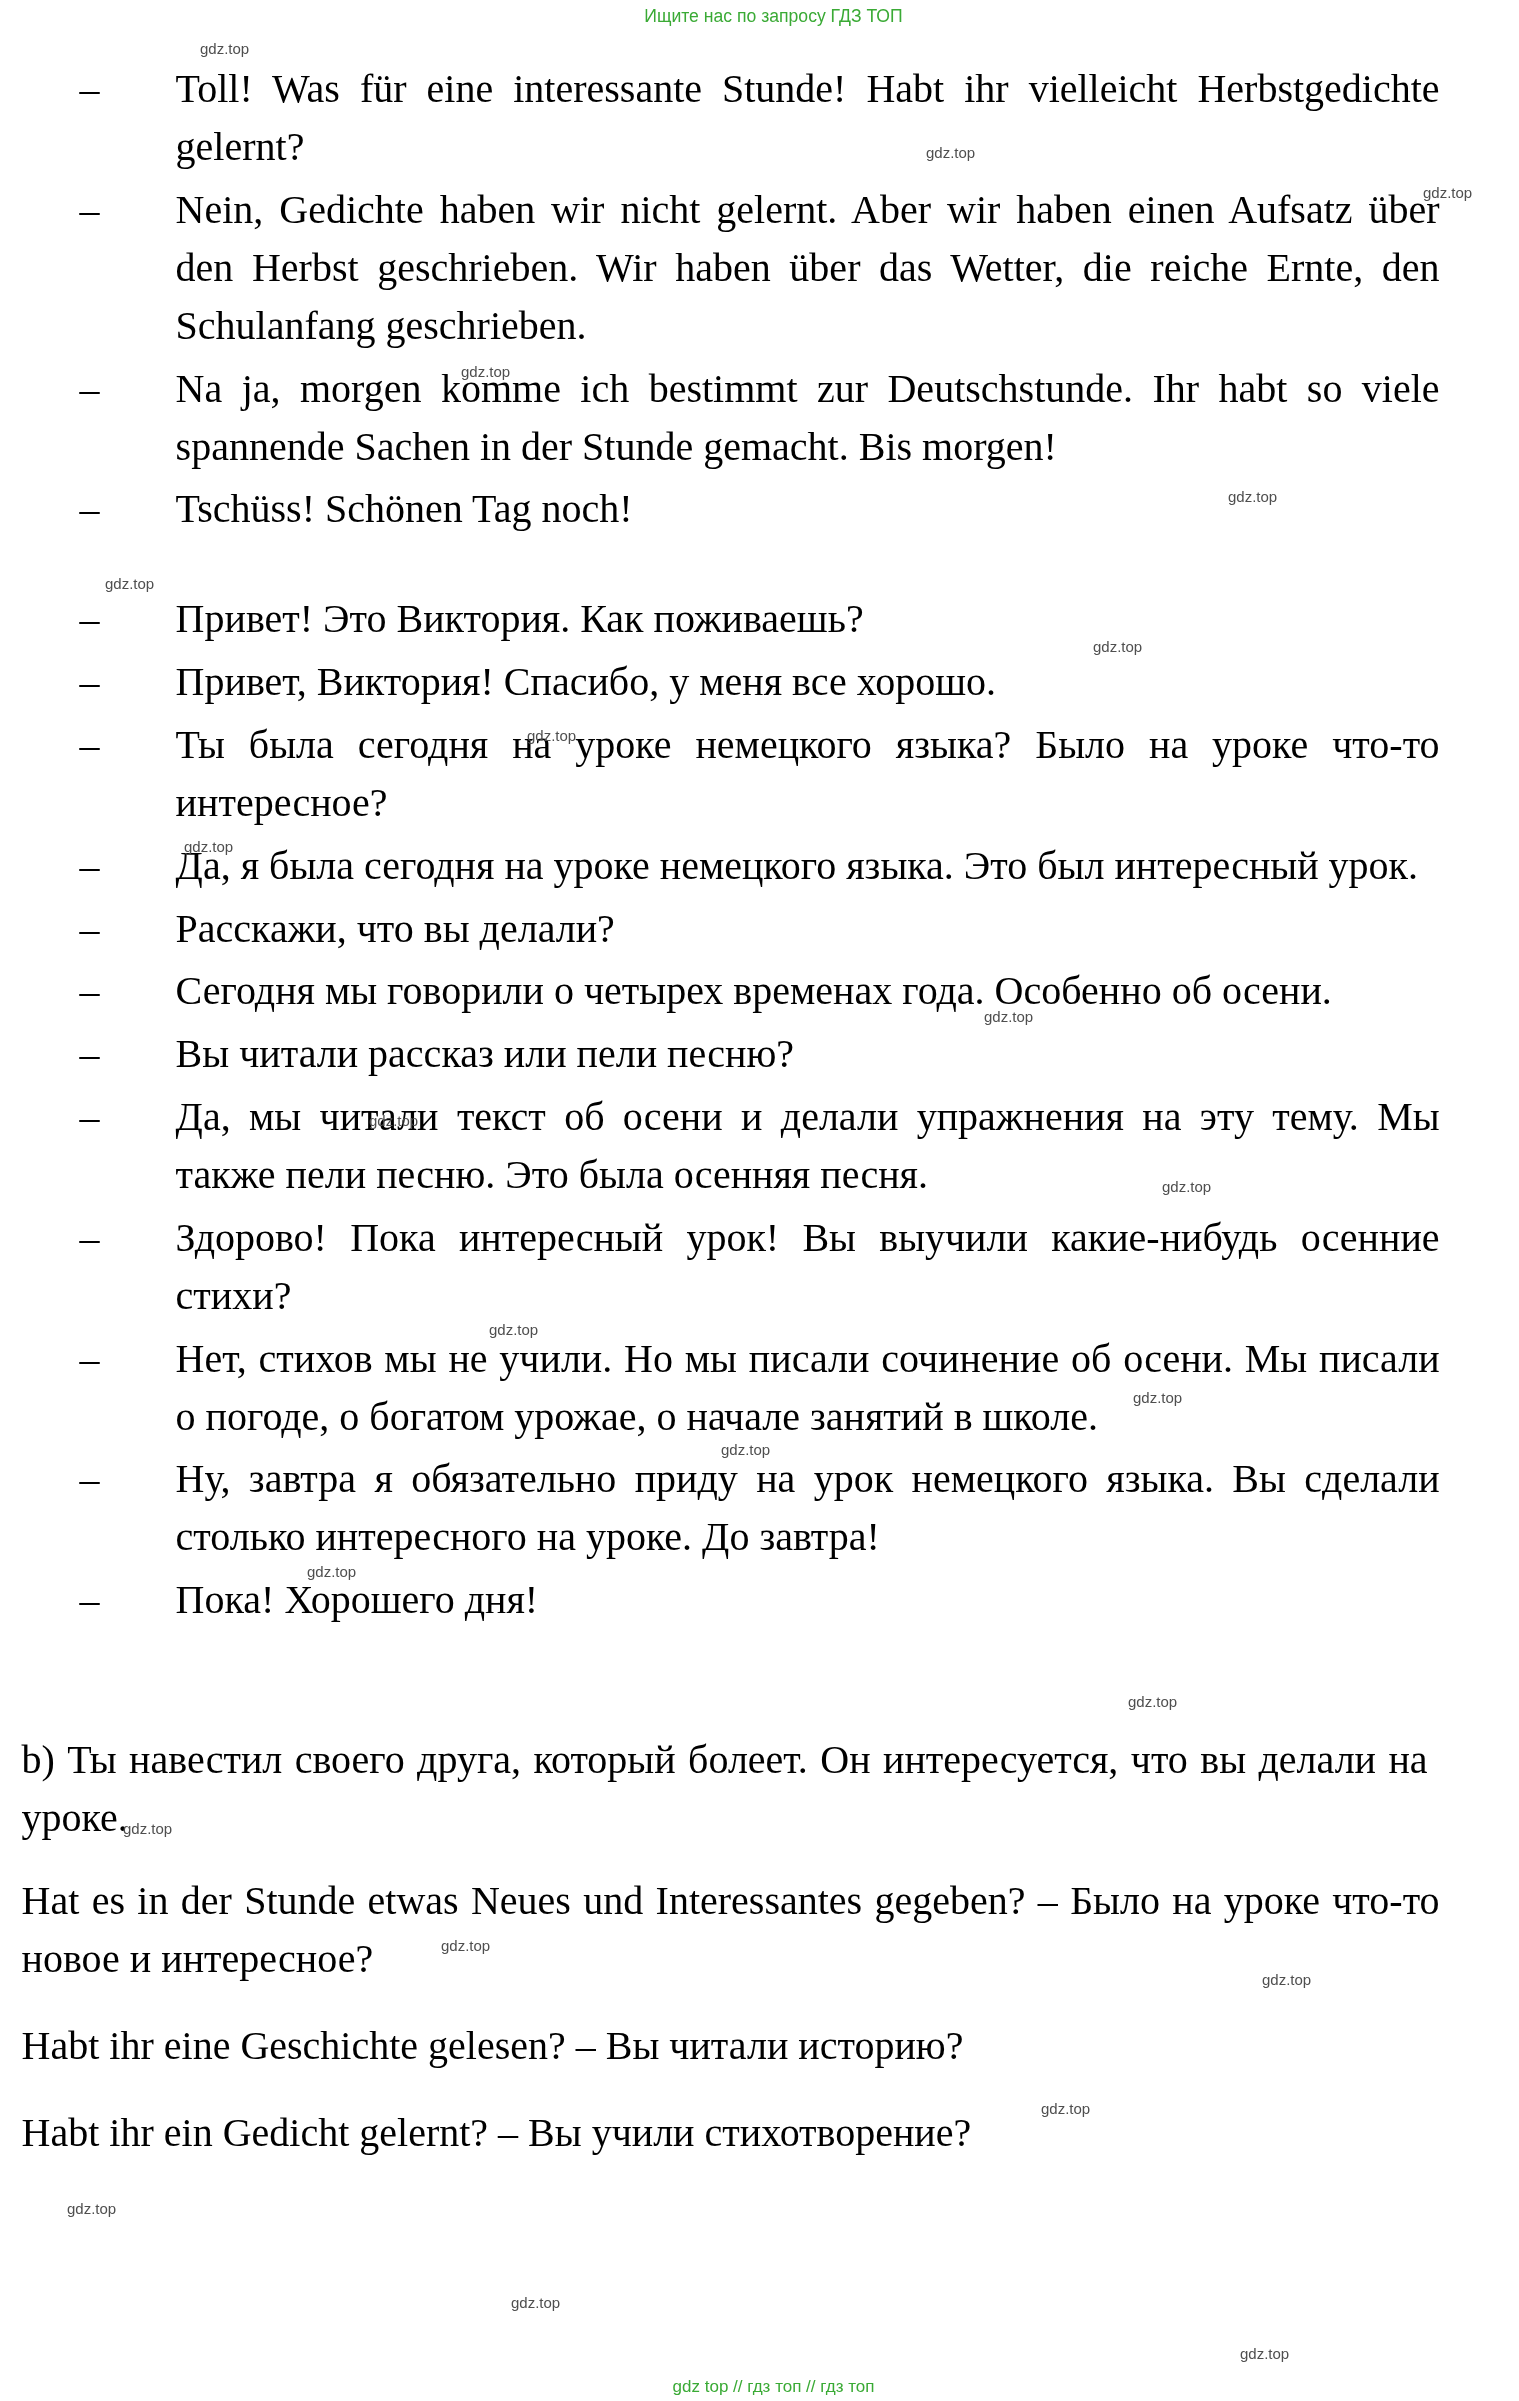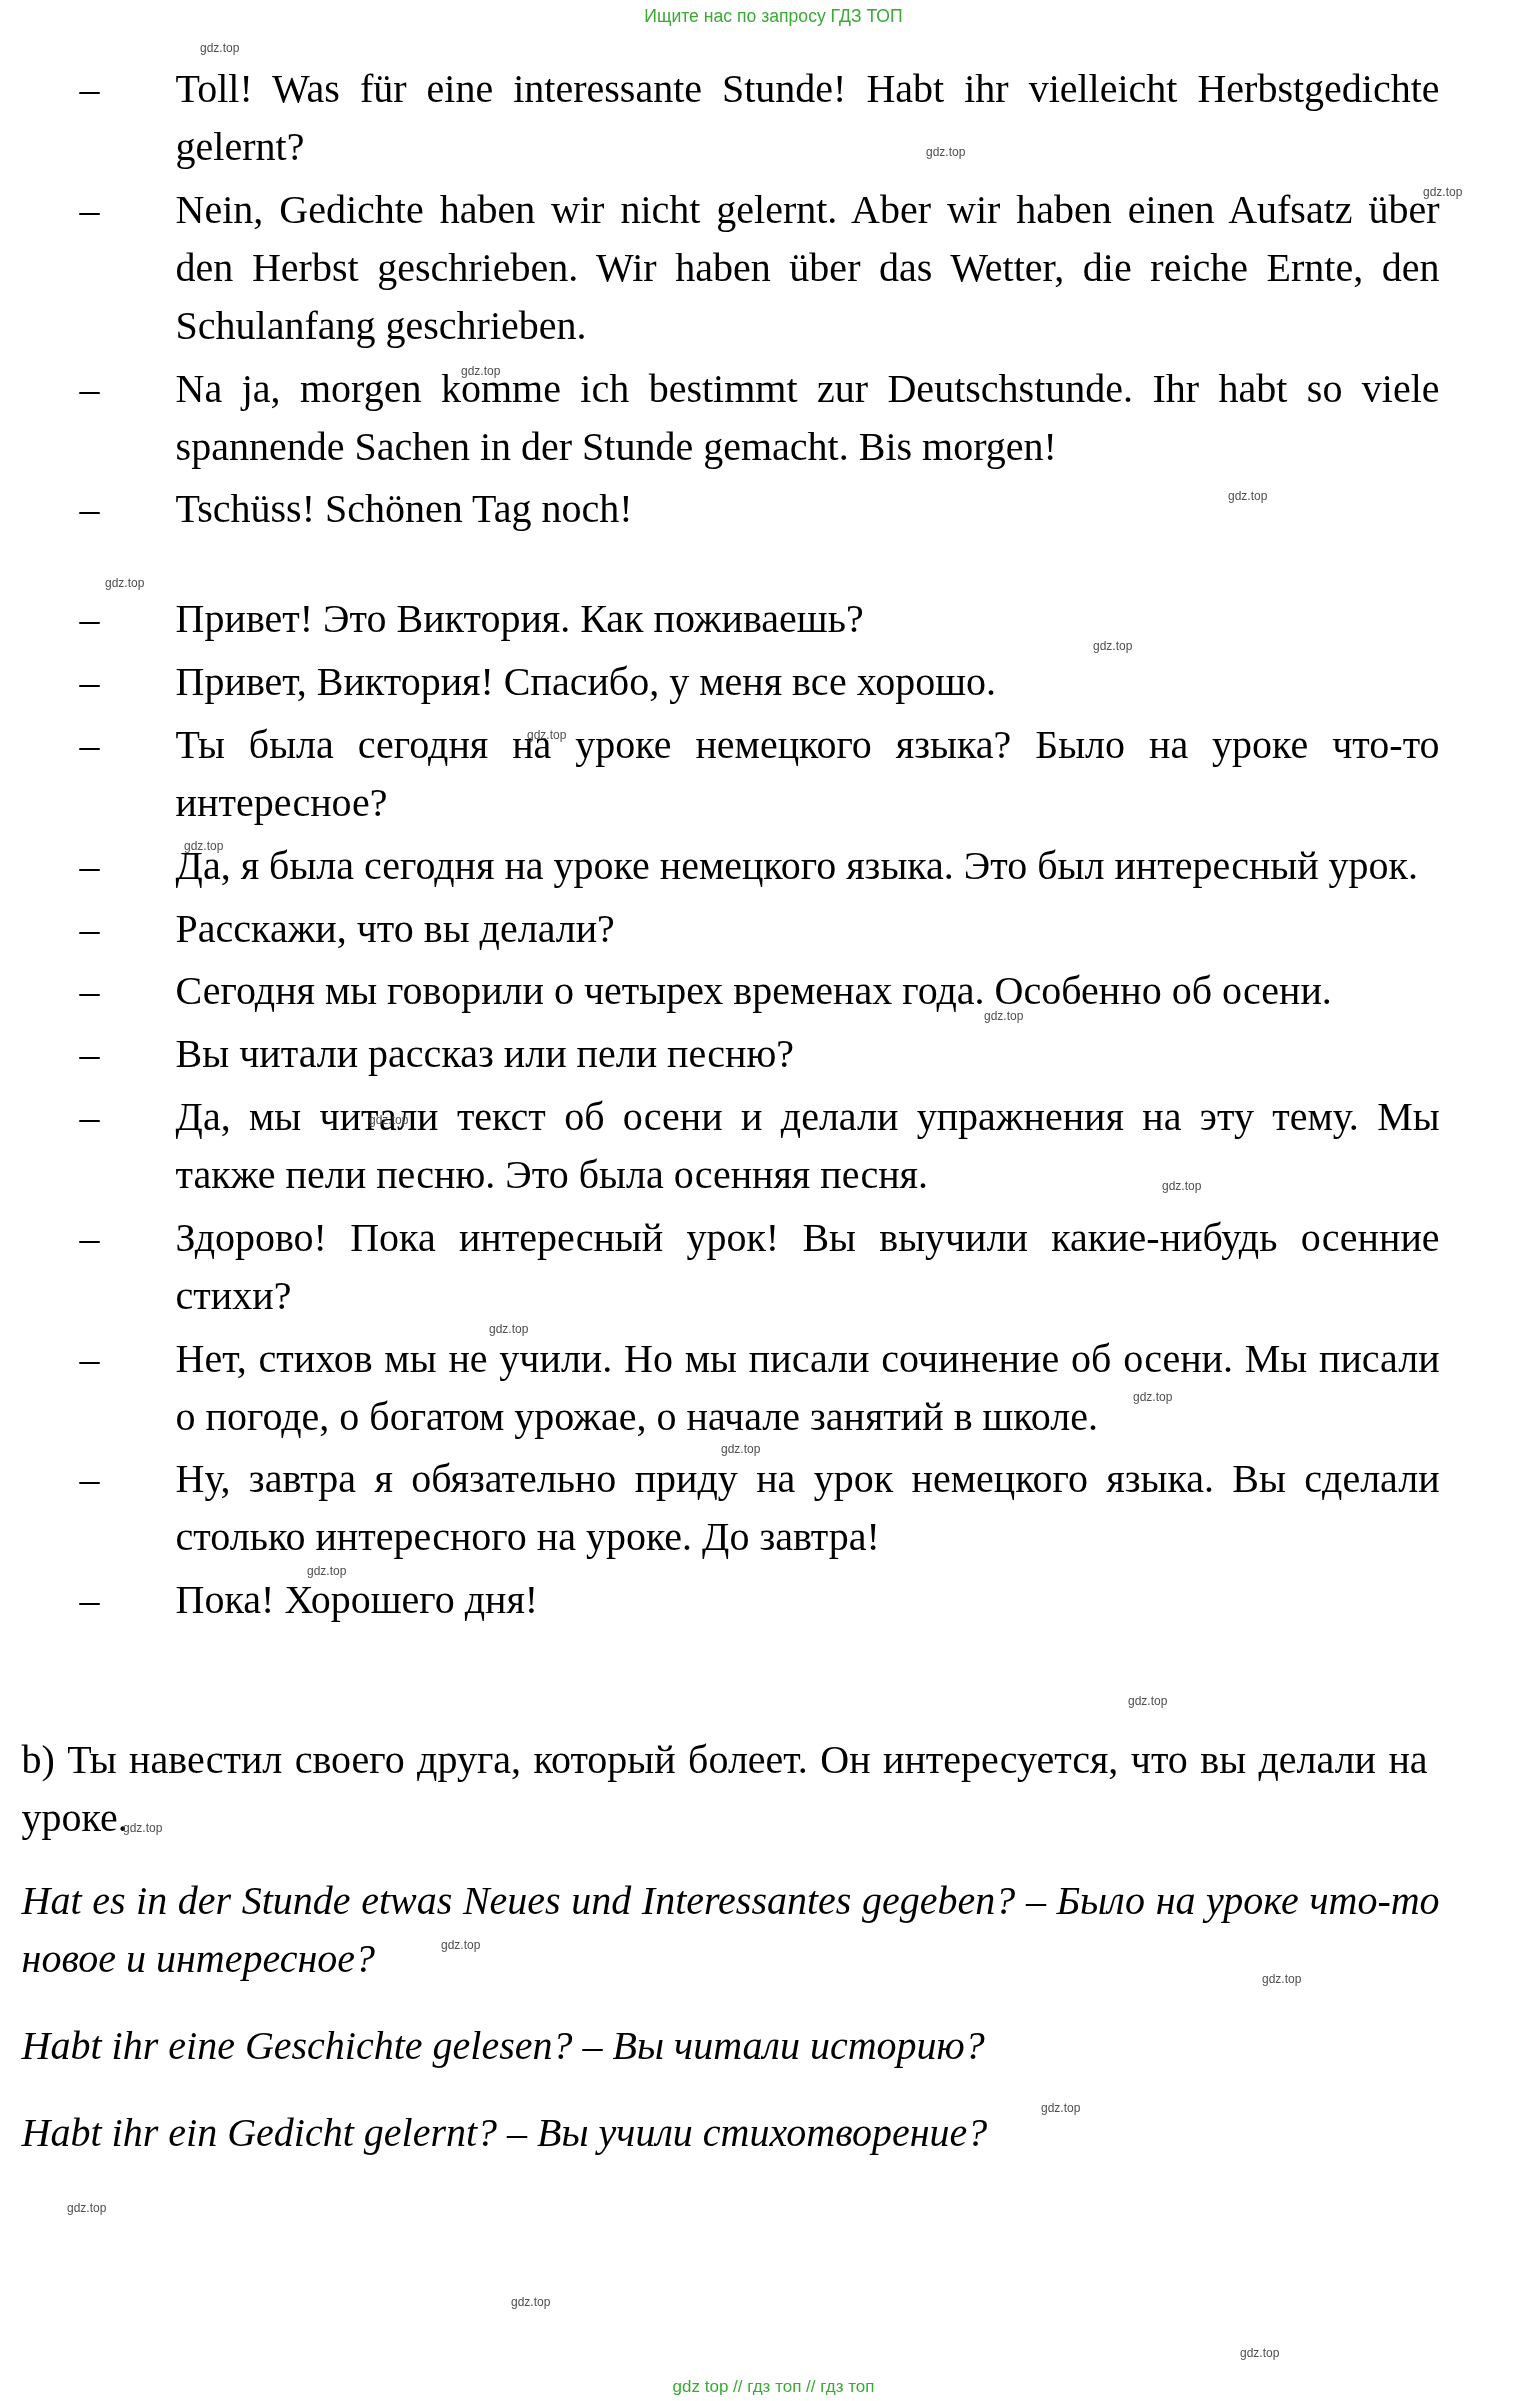--- a/index.html
+++ b/index.html
@@ -44,21 +44,21 @@
   }
   .wm-layer {
     position: absolute;
     inset: 0;
     z-index: 2;
     pointer-events: none;
   }
   .wm {
     position: absolute;
     font-family: "Liberation Sans", sans-serif;
-    font-size: 12px;
+    font-size: 15px;
     line-height: 21.6px;
     color: var(--gray, #4f4f4f);
     white-space: nowrap;
   }
   .content {
     position: absolute;
     top: 60px;
     left: 21.6px;
     width: 1418px;
     z-index: 1;
@@ -83,21 +83,20 @@
   .section-b {
     margin-top: 102px;
   }
   .section-b .intro {
     margin: 0 12px 25px 0;
     text-align: justify;
   }
   .qa-line {
     margin: 0 0 29px 0;
     text-align: justify;
-    font-style: italic;
   }
 </style>
 </head>
 <body>
 
 <div class="page" style="--green: #3aaa35; --gray: #4f4f4f; --text: #000000;">
 
   <div class="top-note">Ищите нас по запросу ГДЗ ТОП</div>
 
   <div class="content">

